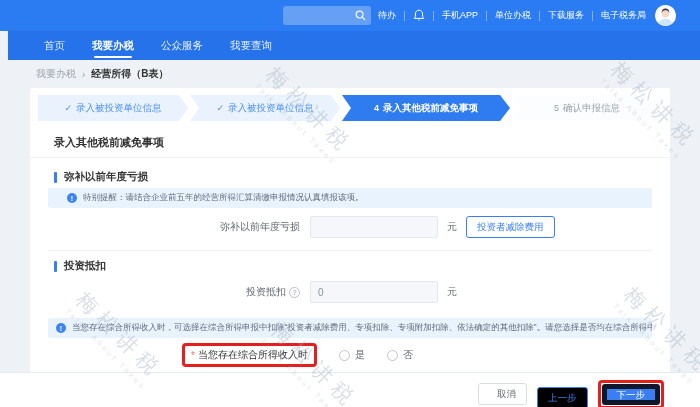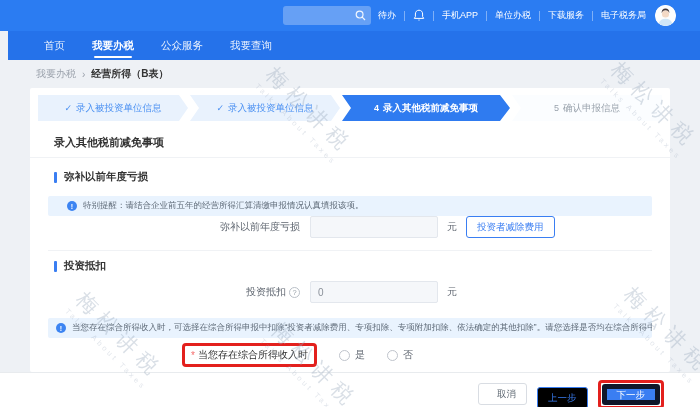--- a/index.html
+++ b/index.html
@@ -43,21 +43,21 @@
   .step .mark { font-size:9px; }
 
   .page-title { position:absolute; left:24px; top:47px; font-size:11px; font-weight:bold; color:#333; }
   .hdiv1 { position:absolute; left:0; top:69px; width:640px; border-top:1px solid #f0f2f5; }
 
   .sec-head { position:absolute; display:flex; align-items:center; gap:7px; font-size:10.5px; font-weight:bold; color:#333; }
   .sec-head .bar { width:3px; height:11px; background:#3a7ef2; border-radius:1px; }
   .sec1 { left:24px; top:82px; } .sec2 { left:24px; top:171px; }
 
   .notice { position:absolute; left:18px; width:604px; height:20px; background:#e9f3fe; border-radius:2px; display:flex; align-items:center; padding:0 8px; gap:6px; font-size:8.5px; color:#5f6b78; white-space:nowrap; overflow:hidden; }
-  .notice1 { top:108px;padding-left:19px; } .notice2 { top:230px; }
+  .notice1 { top:100px;padding-left:19px; } .notice2 { top:230px; }
   .info-dot { width:10px; height:10px; border-radius:50%; background:#3c84f2; color:#fff; font-size:7px; font-weight:bold; display:flex; align-items:center; justify-content:center; flex:0 0 auto; }
 
   .frow { position:absolute; left:0; width:640px; height:24px; display:flex; align-items:center; }
   .frow1 { top:127px; } .frow2 { top:192px; }
   .flabel { width:280px; text-align:right; font-size:10px; color:#5f6670; padding-right:10px; display:flex; justify-content:flex-end; align-items:center; gap:3px; }
   .help { width:11px; height:11px; border-radius:50%; border:1px solid #b9bfc7; color:#98a0a8; font-size:7.5px; line-height:9px; text-align:center; cursor:pointer; }
   .fin { width:128px; height:22px; background:#f5f7fa; border:1px solid #e3e7ed; border-radius:2px; font-size:10px; color:#8a9099; padding:0 7px; outline:none; }
   .unit { margin:0 9px; font-size:10px; color:#5f6670; }
   .btn-line { height:22px; padding:0 10px; background:#fff; border:1px solid #3a7ef2; color:#3a7ef2; border-radius:3px; font-size:9.5px; cursor:pointer; }
   .hdiv2 { position:absolute; left:18px; top:162px; width:604px; border-top:1px solid #f0f2f5; }

